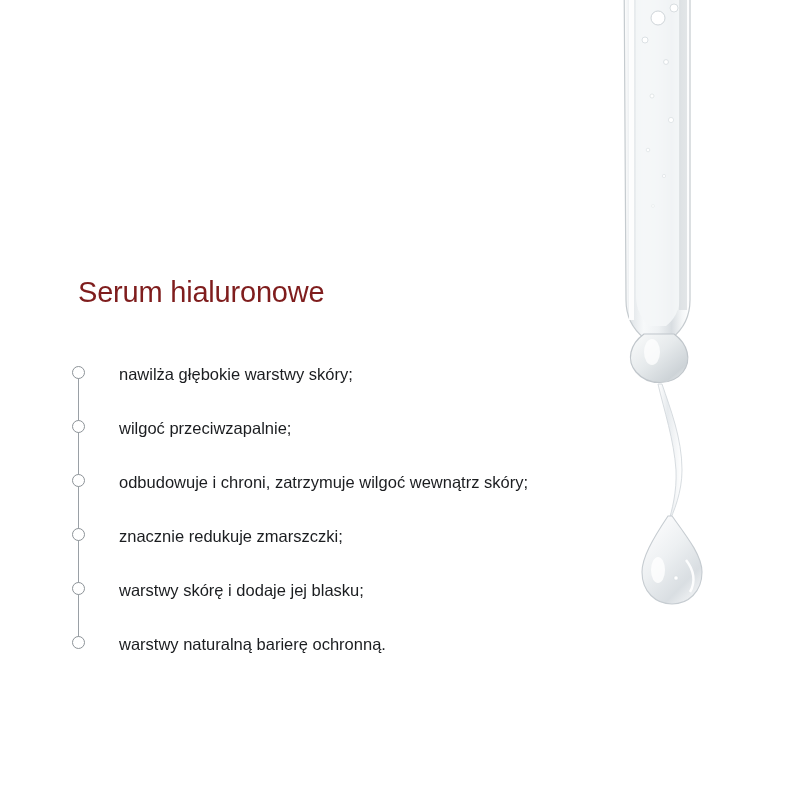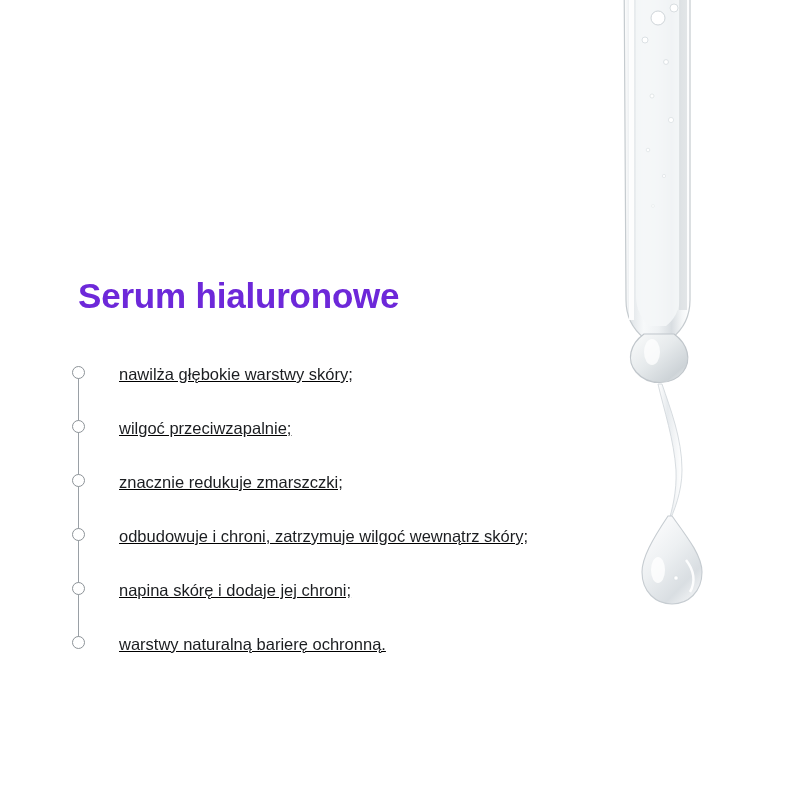--- a/index.html
+++ b/index.html
@@ -32,33 +32,32 @@
     display: block;
     width: 100%;
     height: 100%;
   }
 
   
   .headline {
     position: absolute;
     left: 78px;
     top: 276px;
-    font-size: 35px;
-    font-weight: bold;
-    color: #6d28d9;
+    font-size: 29px;
+    font-weight: normal;
+    color: #7f1d1d;
     letter-spacing: -0.2px;
     margin: 0;
   }
 
   .benefits {
     position: absolute;
     left: 72px;
     top: 362px;
     width: 500px;
-    text-decoration: underline;
   }
 
   .benefits-line {
     position: absolute;
     left: 6px;
     top: 16px;
     bottom: 16px;
     width: 1px;
     background: #9aa0a6;
   }
@@ -173,31 +172,31 @@
       <span class="benefit-text">nawilża głębokie warstwy skóry;</span>
     </div>
 
     <div class="benefit-item">
       <span class="benefit-marker"></span>
       <span class="benefit-text">wilgoć przeciwzapalnie;</span>
     </div>
 
     <div class="benefit-item">
       <span class="benefit-marker"></span>
+      <span class="benefit-text">odbudowuje i chroni, zatrzymuje wilgoć wewnątrz skóry;</span>
+    </div>
+
+    <div class="benefit-item">
+      <span class="benefit-marker"></span>
       <span class="benefit-text">znacznie redukuje zmarszczki;</span>
     </div>
 
     <div class="benefit-item">
       <span class="benefit-marker"></span>
-      <span class="benefit-text">odbudowuje i chroni, zatrzymuje wilgoć wewnątrz skóry;</span>
-    </div>
-
-    <div class="benefit-item">
-      <span class="benefit-marker"></span>
-      <span class="benefit-text">napina skórę i dodaje jej chroni;</span>
+      <span class="benefit-text">warstwy skórę i dodaje jej blasku;</span>
     </div>
 
     <div class="benefit-item">
       <span class="benefit-marker"></span>
       <span class="benefit-text">warstwy naturalną barierę ochronną.</span>
     </div>
   </div>
 
 </div>
 

